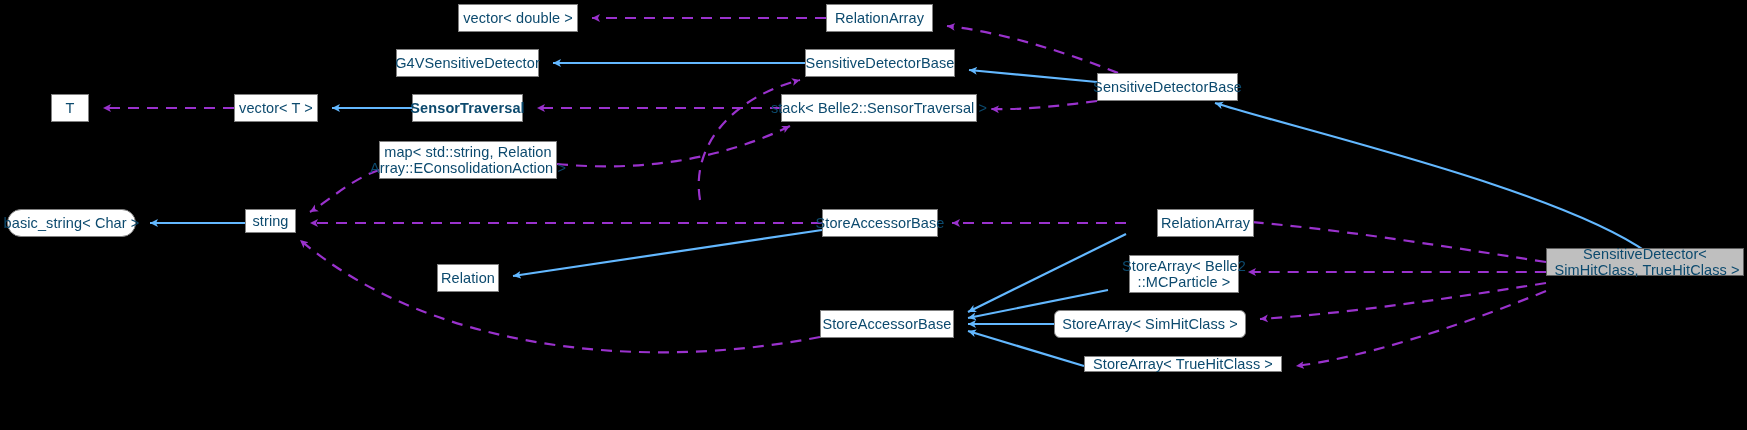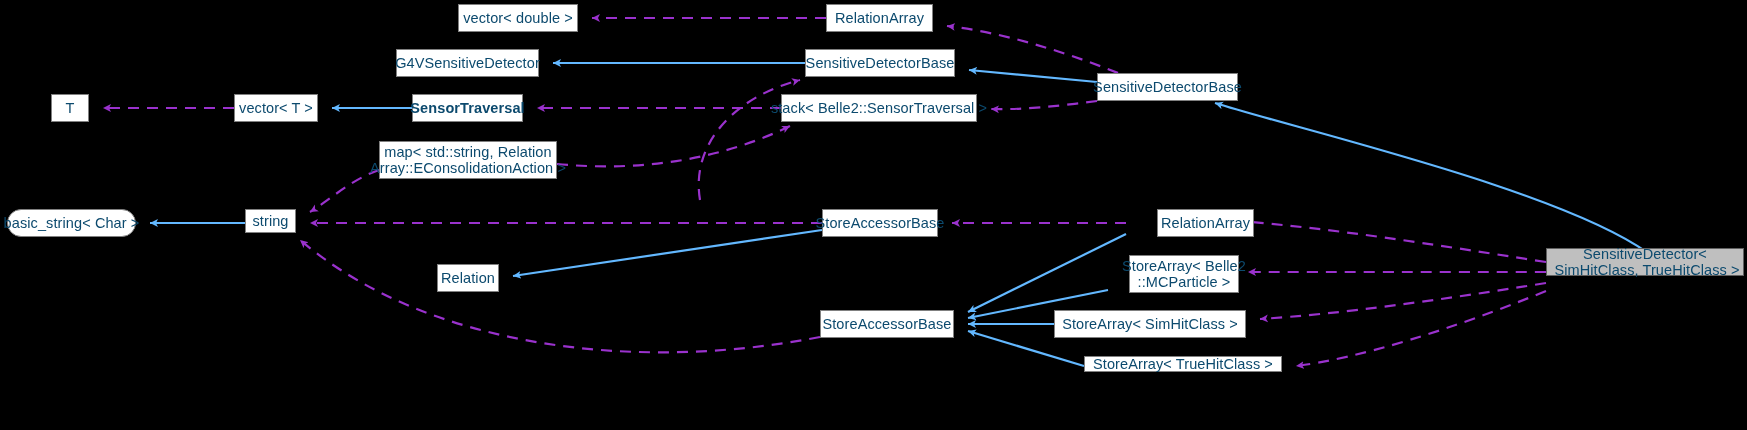--- a/index.html
+++ b/index.html
@@ -125,17 +125,17 @@
       <div class="node" style="left: 7px; top: 209px; width: 129px; height: 28px; border-radius: 14px;"><span>basic_string&lt; Char &gt;</span></div>
       <div class="node" style="left: 245px; top: 209px; width: 51px; height: 24px;"><span>string</span></div>
       <div class="node" style="left: 822px; top: 209px; width: 116px; height: 28px;"><span>StoreAccessorBase</span></div>
       <div class="node" style="left: 1126px; top: 209px; width: 97px; height: 28px; margin-left: 31px;"><span>RelationArray</span></div>
       <div class="node highlight" style="left: 1546px; top: 248px; width: 198px; height: 28px;"><span>SensitiveDetector&lt;
  SimHitClass, TrueHitClass &gt;</span></div>
       <div class="node" style="left: 437px; top: 264px; width: 62px; height: 28px;"><span>Relation</span></div>
       <div class="node" style="left: 1108px; top: 255px; width: 110px; height: 38px; margin-left: 21px;"><span>StoreArray&lt; Belle2
 ::MCParticle &gt;</span></div>
       <div class="node" style="left: 820px; top: 310px; width: 134px; height: 28px;"><span>StoreAccessorBase</span></div>
-      <div class="node" style="left: 1054px; top: 310px; width: 192px; height: 28px;"><span>StoreArray&lt; SimHitClass &gt;</span></div>
+      <div class="node" style="left: 1054px; top: 310px; width: 192px; height: 28px; border-radius: 6px;"><span>StoreArray&lt; SimHitClass &gt;</span></div>
       <div class="node" style="left: 1084px; top: 356px; width: 198px; height: 16px;"><span>StoreArray&lt; TrueHitClass &gt;</span></div>
     </div>
 
 </div>
 
 </body></html>

